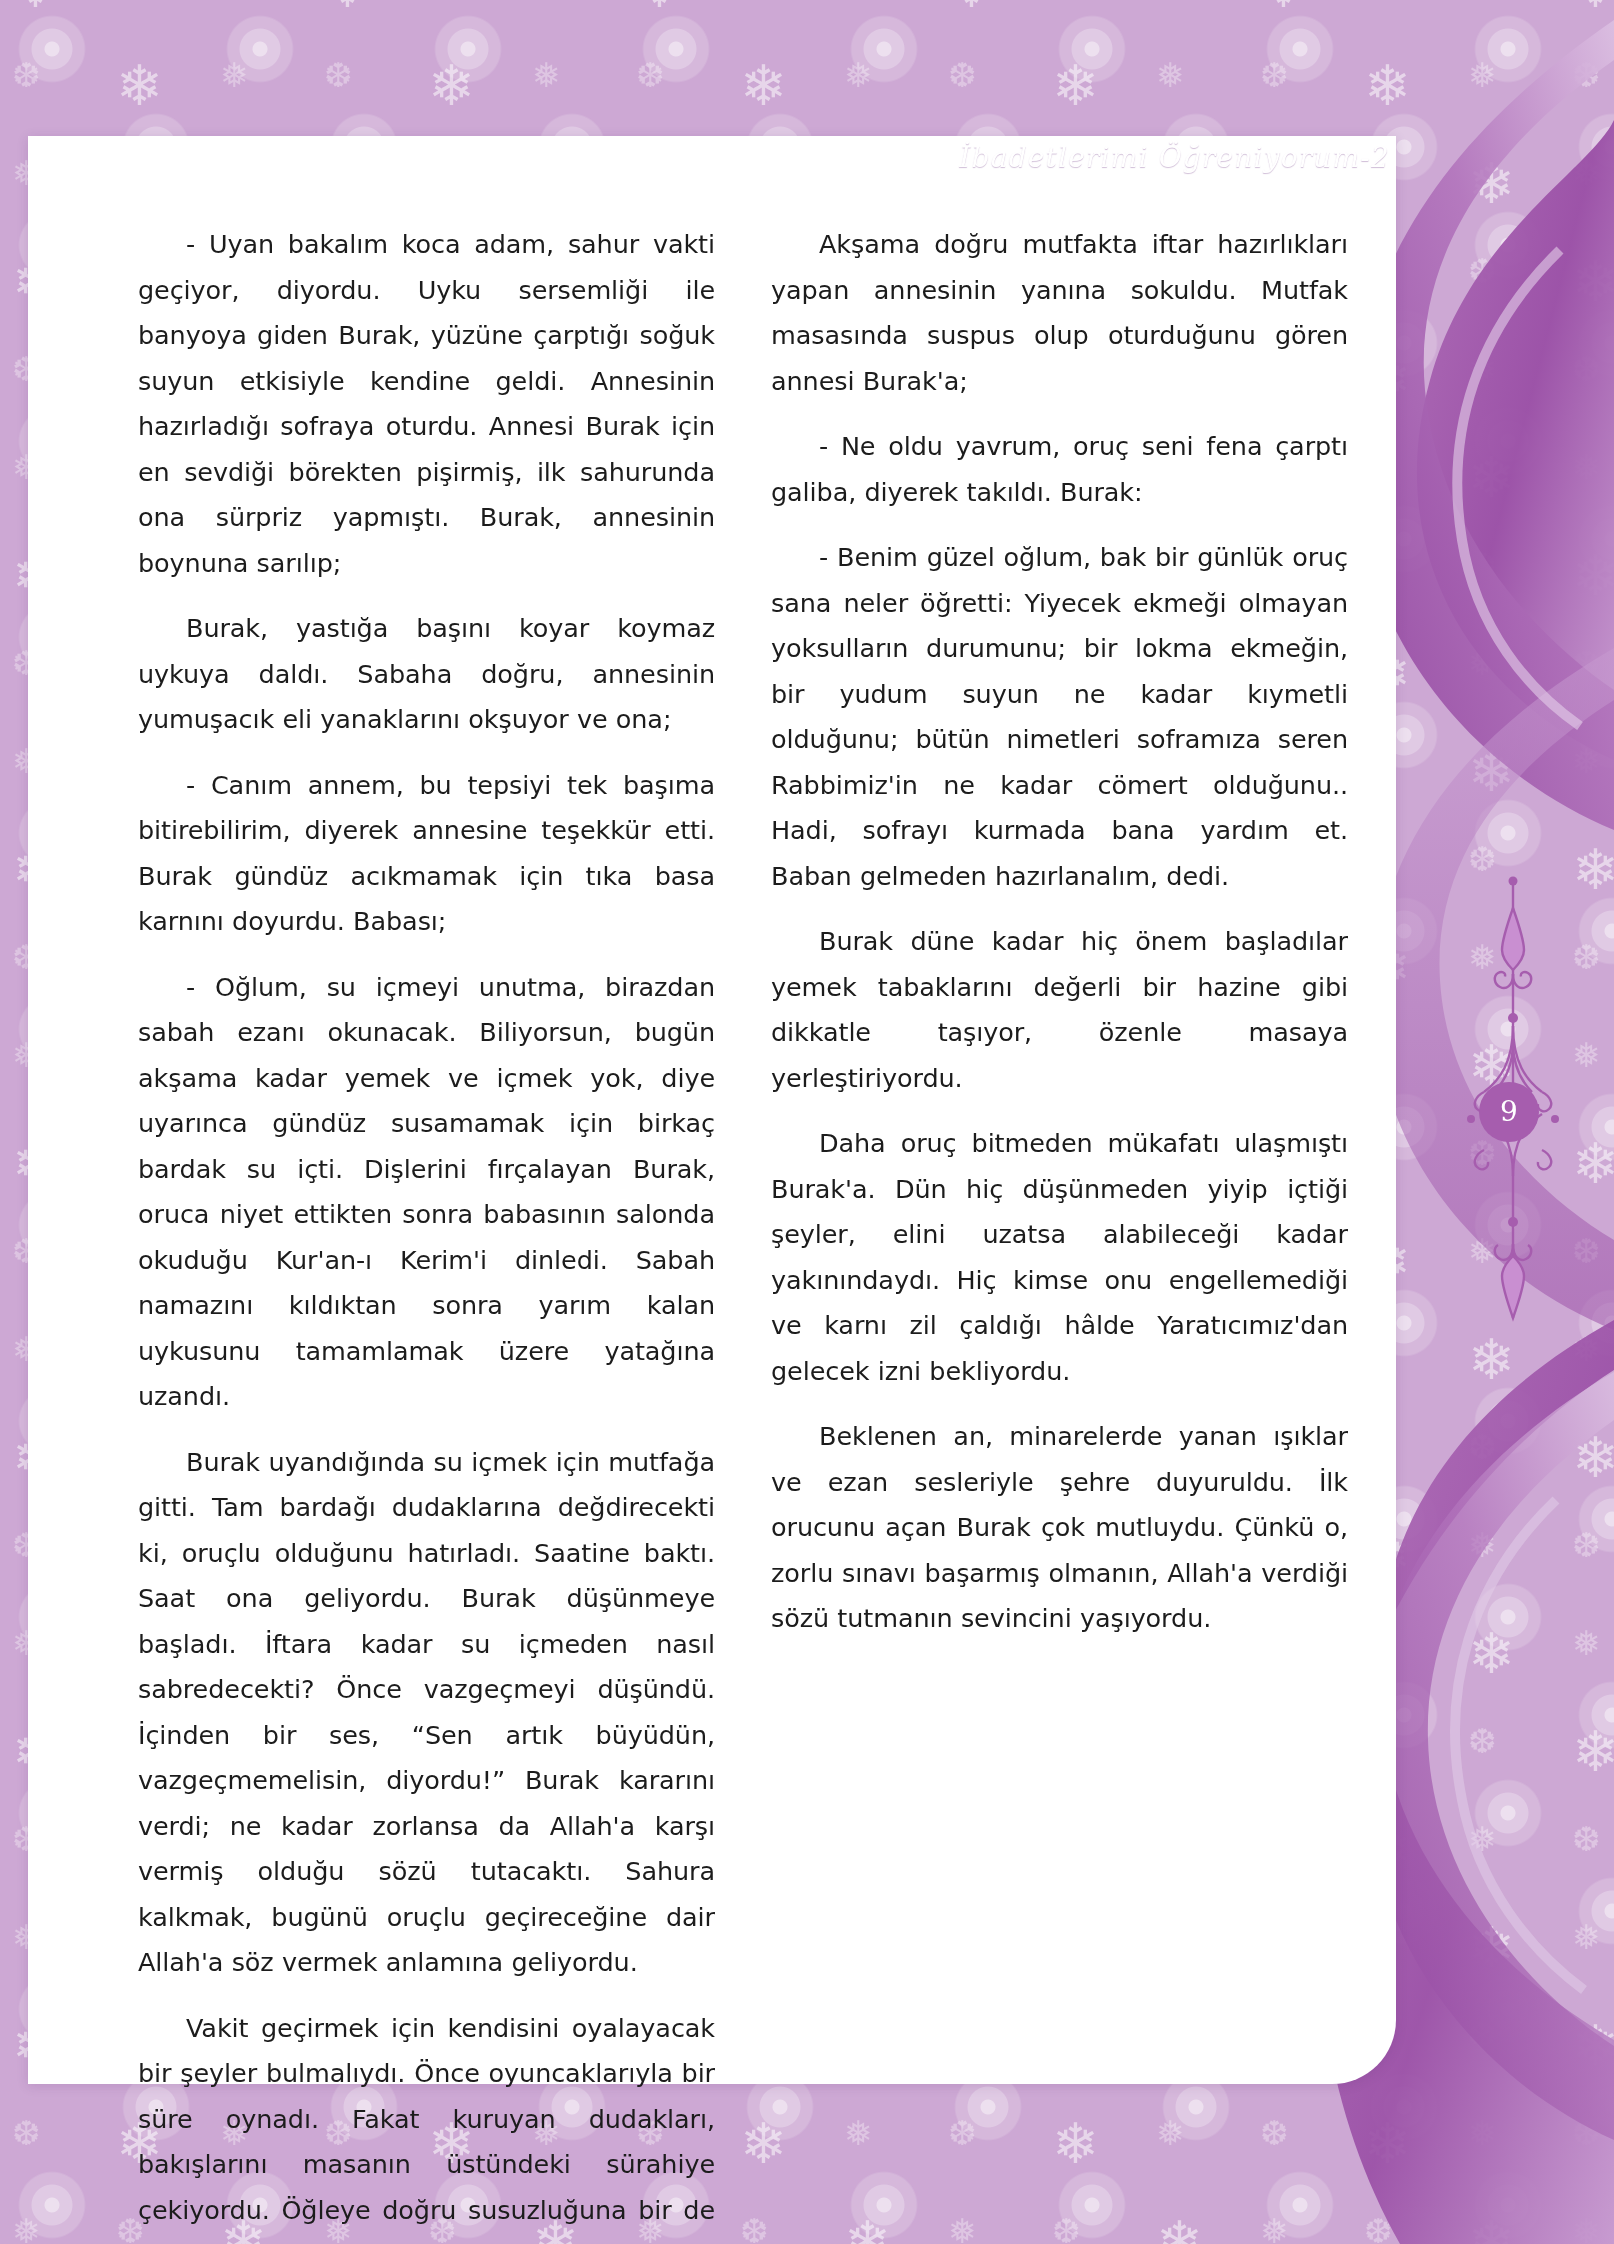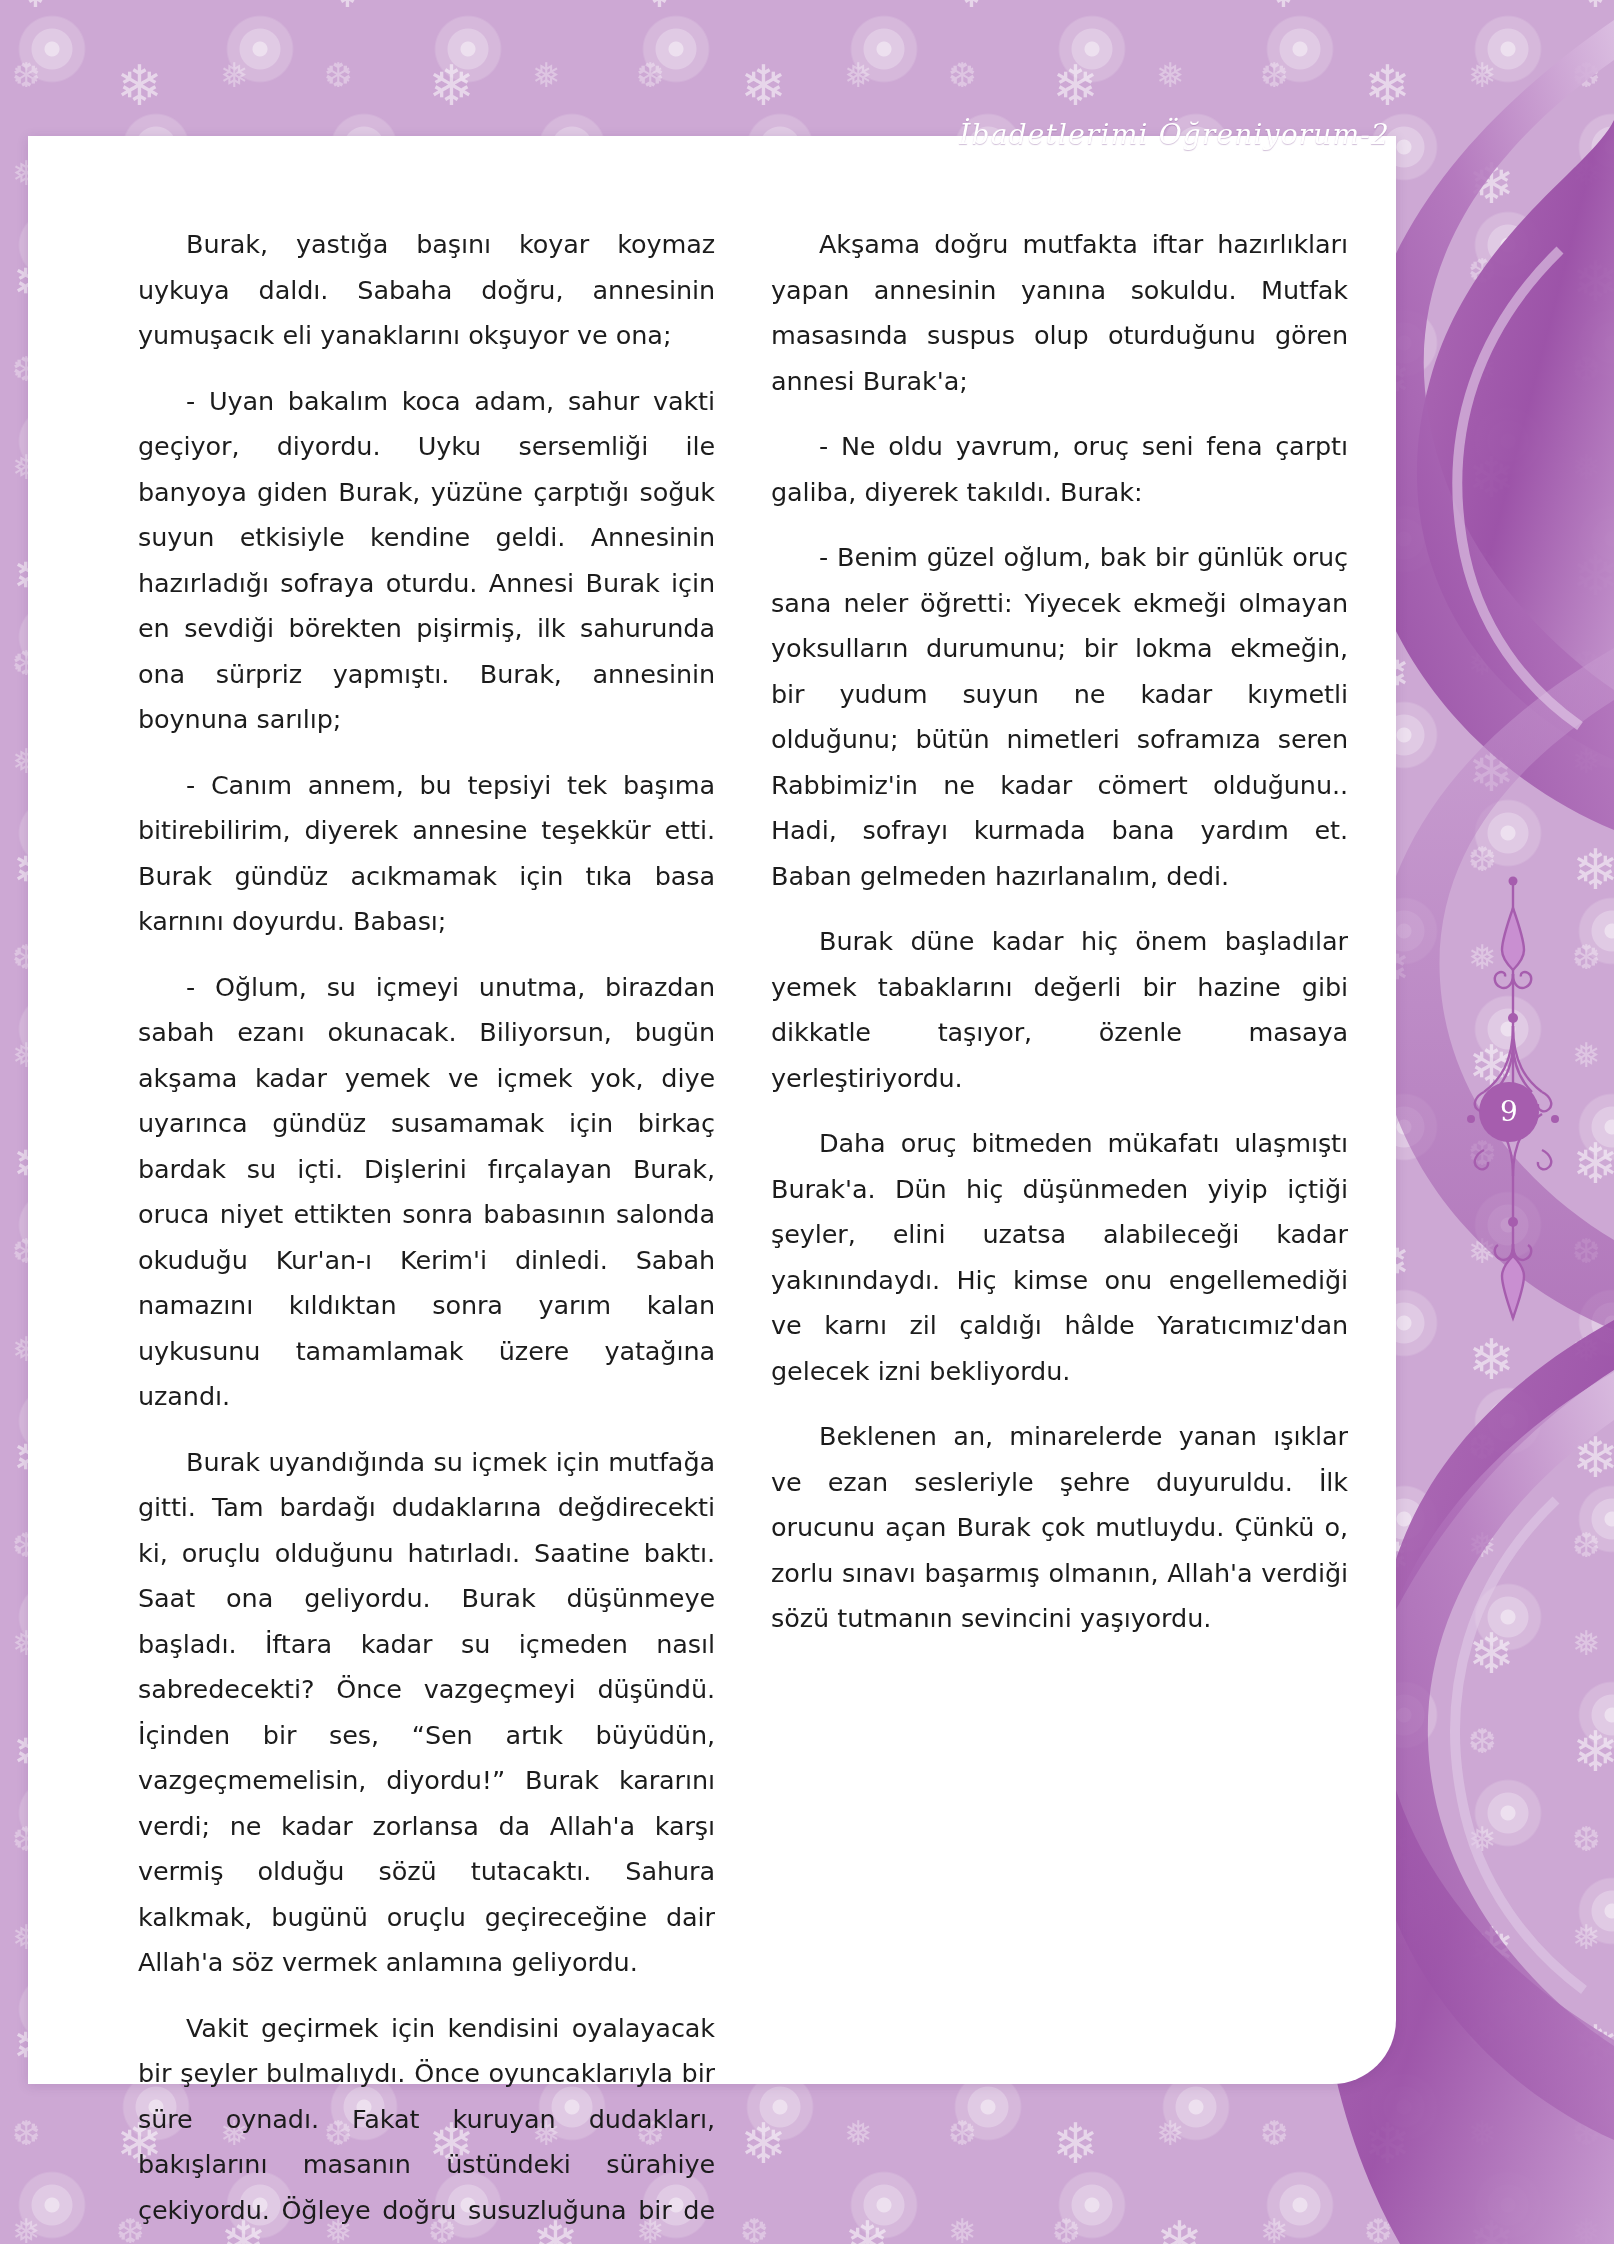--- a/index.html
+++ b/index.html
@@ -88,21 +88,21 @@
 
   
   .header-band {
     position: absolute;
     left: 860px;
     top: 118px;
     width: 560px;
     height: 56px;
     z-index: 8;
     display: flex;
-    align-items: flex-start;
+    align-items: flex-end;
     justify-content: flex-end;
     padding-right: 30px;
   }
 
   .header-title {
     font-family: "DejaVu Serif", serif;
     font-style: italic;
     font-size: 28px;
     letter-spacing: 1.2px;
     color: #ffffff;
@@ -593,22 +593,22 @@
   <div class="header-band">
     <div class="header-title">İbadetlerimi Öğreniyorum-2</div>
   </div>
 
   <div class="content-card">
     <div class="card-topstrip"></div>
 
     <div class="columns">
 
       <div class="column" id="left-column">
+          <p class="para">- Uyan bakalım koca adam, sahur vakti geçiyor, diyordu. Uyku sersemliği ile banyoya giden Burak, yüzüne çarptığı soğuk suyun etkisiyle kendine geldi. Annesinin hazırladığı sofraya oturdu. Annesi Burak için en sevdiği börekten pişirmiş, ilk sahurunda ona sürpriz yapmıştı. Burak, annesinin boynuna sarılıp;</p>
           <p class="para">Burak, yastığa başını koyar koymaz uykuya daldı. Sabaha doğru, annesinin yumuşacık eli yanaklarını okşuyor ve ona;</p>
-          <p class="para">- Uyan bakalım koca adam, sahur vakti geçiyor, diyordu. Uyku sersemliği ile banyoya giden Burak, yüzüne çarptığı soğuk suyun etkisiyle kendine geldi. Annesinin hazırladığı sofraya oturdu. Annesi Burak için en sevdiği börekten pişirmiş, ilk sahurunda ona sürpriz yapmıştı. Burak, annesinin boynuna sarılıp;</p>
           <p class="para">- Canım annem, bu tepsiyi tek başıma bitirebilirim, diyerek annesine teşekkür etti. Burak gündüz acıkmamak için tıka basa karnını doyurdu. Babası;</p>
           <p class="para">- Oğlum, su içmeyi unutma, birazdan sabah ezanı okunacak. Biliyorsun, bugün akşama kadar yemek ve içmek yok, diye uyarınca gündüz susamamak için birkaç bardak su içti. Dişlerini fırçalayan Burak, oruca niyet ettikten sonra babasının salonda okuduğu Kur'an-ı Kerim'i dinledi. Sabah namazını kıldıktan sonra yarım kalan uykusunu tamamlamak üzere yatağına uzandı.</p>
           <p class="para">Burak uyandığında su içmek için mutfağa gitti. Tam bardağı dudaklarına değdirecekti ki, oruçlu olduğunu hatırladı. Saatine baktı. Saat ona geliyordu. Burak düşünmeye başladı. İftara kadar su içmeden nasıl sabredecekti? Önce vazgeçmeyi düşündü. İçinden bir ses, “Sen artık büyüdün, vazgeçmemelisin, diyordu!” Burak kararını verdi; ne kadar zorlansa da Allah'a karşı vermiş olduğu sözü tutacaktı. Sahura kalkmak, bugünü oruçlu geçireceğine dair Allah'a söz vermek anlamına geliyordu.</p>
           <p class="para">Vakit geçirmek için kendisini oyalayacak bir şeyler bulmalıydı. Önce oyuncaklarıyla bir süre oynadı. Fakat kuruyan dudakları, bakışlarını masanın üstündeki sürahiye çekiyordu. Öğleye doğru susuzluğuna bir de açlık eklendi.</p>
         </div>
 
       <div class="column" id="right-column">
         <div id="right-paras">
             <p class="para">Akşama doğru mutfakta iftar hazırlıkları yapan annesinin yanına sokuldu. Mutfak masasında suspus olup oturduğunu gören annesi Burak'a;</p>
             <p class="para">- Ne oldu yavrum, oruç seni fena çarptı galiba, diyerek takıldı. Burak:</p>

